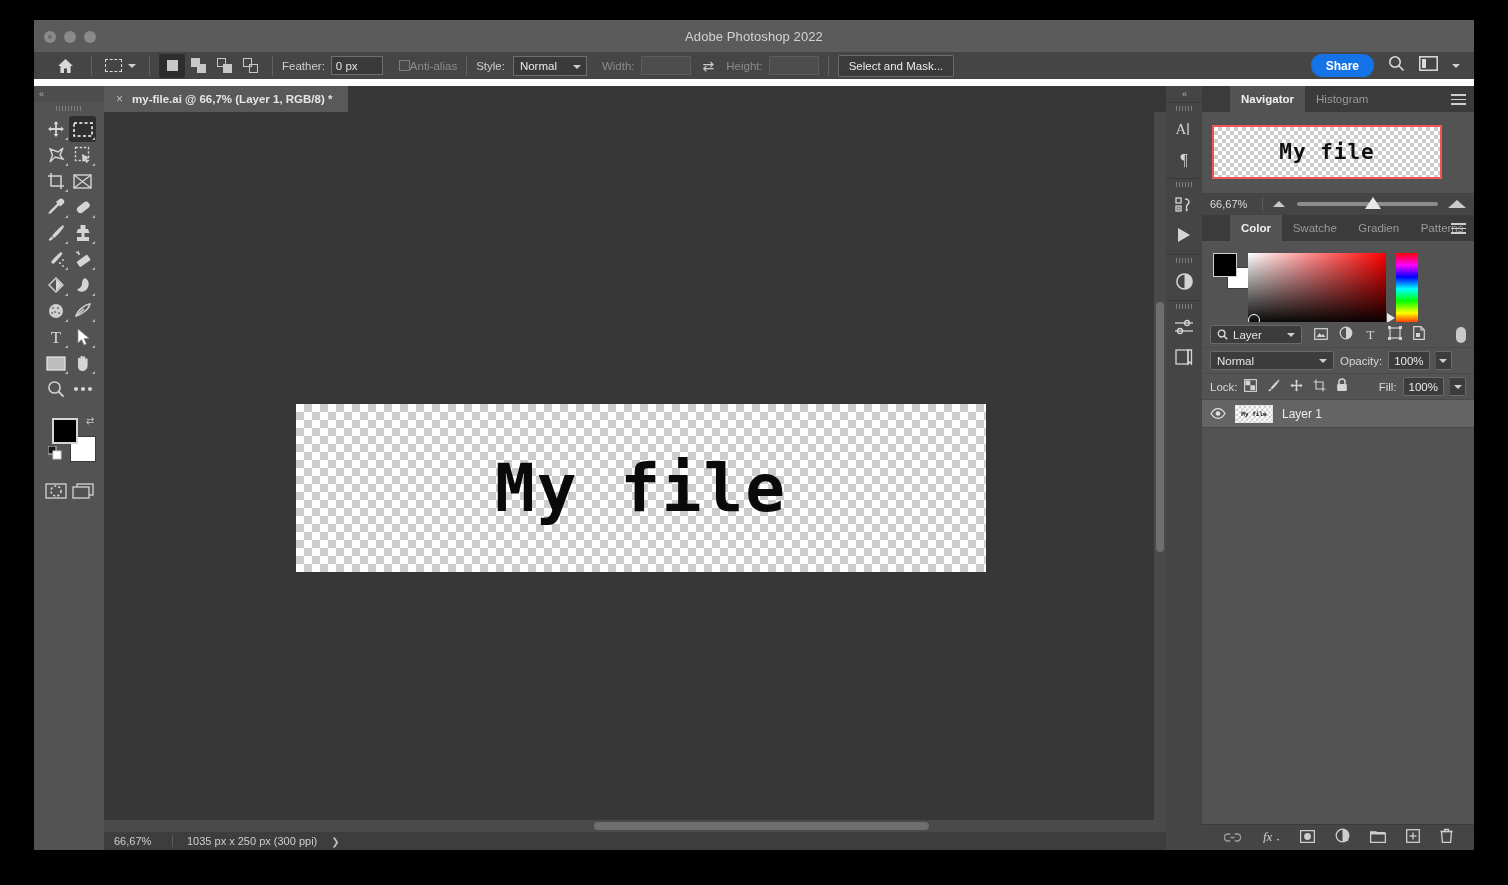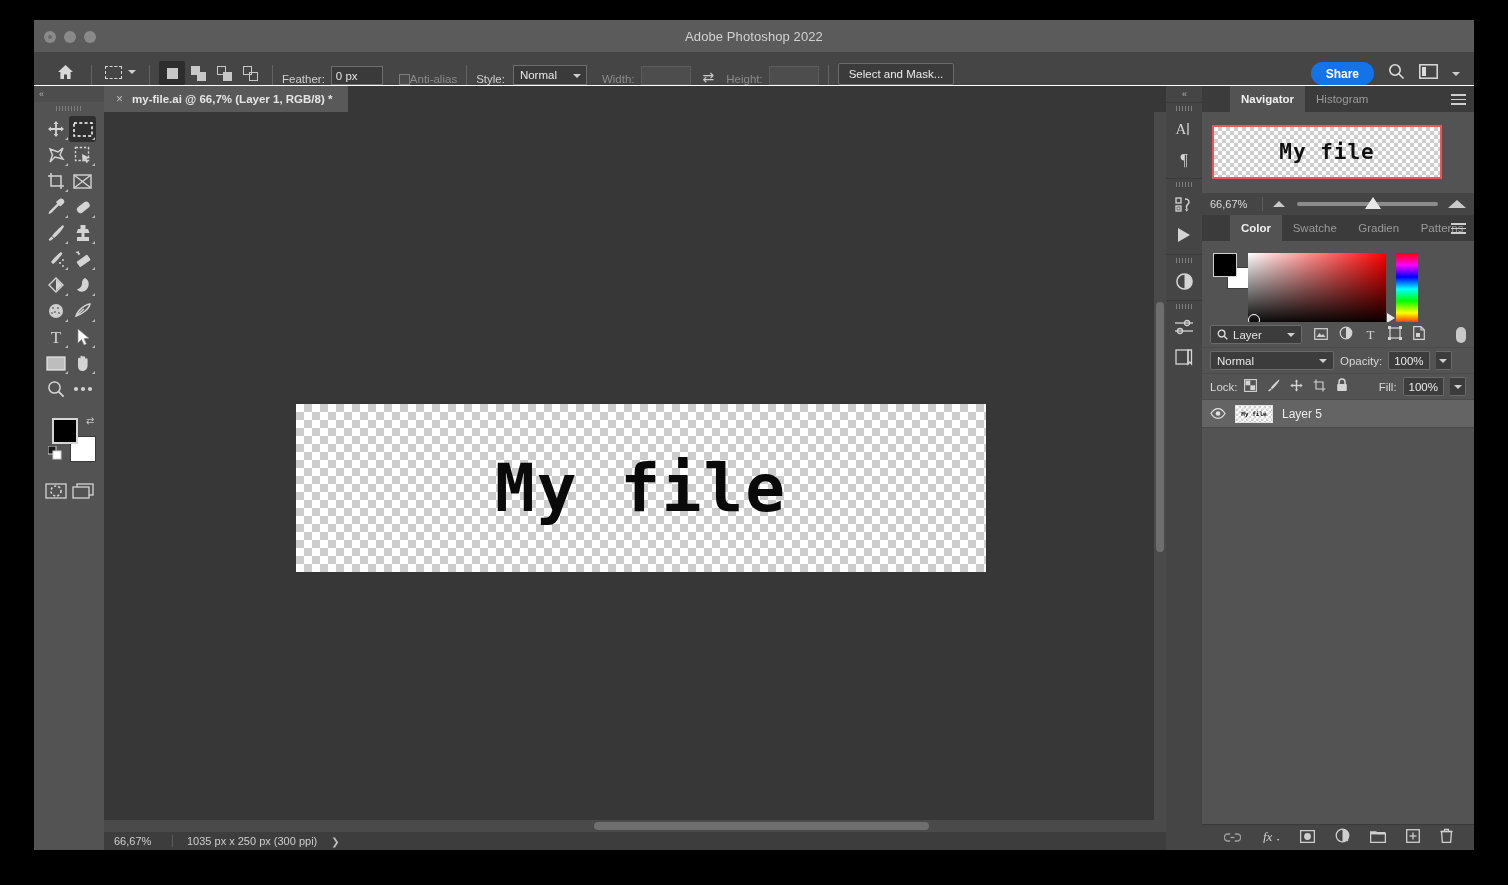--- a/index.html
+++ b/index.html
@@ -27,22 +27,22 @@
   .dot .inner { display:block; width:4px; height:4px; border-radius:50%; background:#6b6b6b; margin:4px auto; }
   .app-title {
     width: 100%; text-align: center;
     font-size: 13px; color: #d2d2d2; letter-spacing: .1px;
   }
 
   
   .optionsbar {
     position: absolute; left: 0; top: 32px; width: 100%; height: 34px;
     background: #454545;
-    display: flex; align-items: flex-end; gap: 0px;
-    border-bottom: 1px solid #ffffff;
+    display: flex; align-items: center; gap: 0px;
+    border-bottom: 7px solid #ffffff;
   }
   .ob-sep { width: 1px; height: 20px; background: #636363; margin: 0 9px; }
   .home-btn {
     width: 34px; height: 26px; margin-left: 14px;
     display:flex; align-items:center; justify-content:center;
   }
   .tool-preset {
     display:flex; align-items:center; gap: 6px; padding: 0 4px;
     height: 26px;
   }
@@ -839,21 +839,21 @@
         <div class="layer-row">
           <span>
             <svg width="16" height="11" viewBox="0 0 16 11">
                 <path d="M8 0.6 C12 0.6 15 5.5 15 5.5 C15 5.5 12 10.4 8 10.4 C4 10.4 1 5.5 1 5.5 C1 5.5 4 0.6 8 0.6 Z" fill="none" stroke="#e2e2e2" stroke-width="1.2"></path>
                 <circle cx="8" cy="5.5" r="2.3" fill="#e2e2e2"></circle>
               </svg>
           </span>
           <span class="layer-thumb">
             <span>My file</span>
           </span>
-          <span class="layer-name">Layer 5</span>
+          <span class="layer-name">Layer 1</span>
         </div>
 
         <div class="lp-footer">
           <span>
             <svg width="17" height="11" viewBox="0 0 17 11">
                 <path d="M6.5 5.5 H10.5" stroke="#9e9e9e" stroke-width="1.4"></path>
                 <path d="M6.2 2 H3.8 a3.5 3.5 0 0 0 0 7 H6.2" fill="none" stroke="#9e9e9e" stroke-width="1.4"></path>
                 <path d="M10.8 2 H13.2 a3.5 3.5 0 0 1 0 7 H10.8" fill="none" stroke="#9e9e9e" stroke-width="1.4"></path>
               </svg>
           </span>

